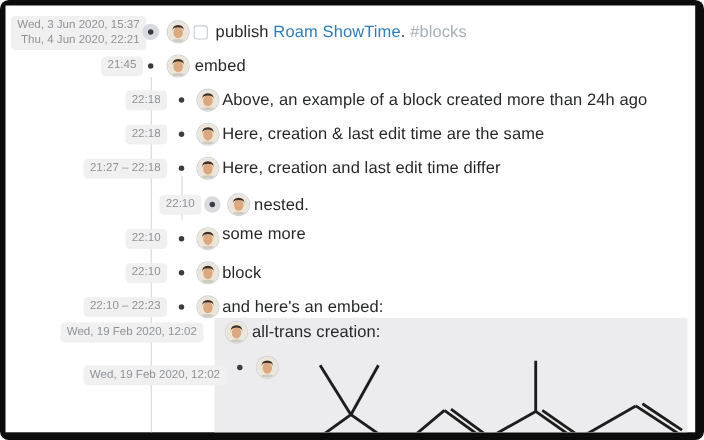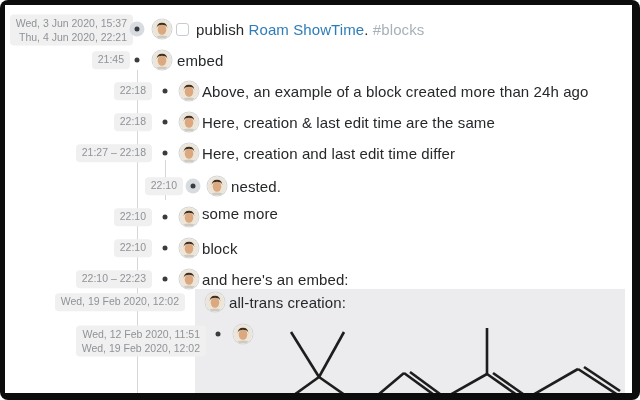--- a/index.html
+++ b/index.html
@@ -208,21 +208,20 @@
             <circle cx="9.5" cy="9.5" r="9.5" fill="#ece5d8"></circle>
             <ellipse cx="9.5" cy="10" rx="4.3" ry="5.2" fill="#dba87f"></ellipse>
             <path d="M4.2 9 Q4.2 3.2 9.5 3.2 Q14.8 3.2 14.8 9 Q14.8 6.6 12.6 5.8 Q9.5 4.7 6.4 5.8 Q4.2 6.6 4.2 9 Z" fill="#3a2f28"></path>
             <path d="M1.5 18 Q9.5 13.8 17.5 18 L17.5 19 L1.5 19 Z" fill="#cfc9be"></path>
           </svg>
         </div>
         <div class="btext" style="left: 229px; top: 302px;"><span>all-trans creation:</span></div>
       </div>
       <div>
         <div class="ts" style="right: 434px; top: 341px;">
-          <div>Wed, 12 Feb 2020, 11:51</div>
           <div>Wed, 19 Feb 2020, 12:02</div>
         </div>
         <div class="dot" style="left: 218px; top: 334px;"></div>
         <div class="avatar" style="left: 243px; top: 334px;">
           <svg viewBox="0 0 19 19">
             <circle cx="9.5" cy="9.5" r="9.5" fill="#ece5d8"></circle>
             <ellipse cx="9.5" cy="10" rx="4.3" ry="5.2" fill="#dba87f"></ellipse>
             <path d="M4.2 9 Q4.2 3.2 9.5 3.2 Q14.8 3.2 14.8 9 Q14.8 6.6 12.6 5.8 Q9.5 4.7 6.4 5.8 Q4.2 6.6 4.2 9 Z" fill="#3a2f28"></path>
             <path d="M1.5 18 Q9.5 13.8 17.5 18 L17.5 19 L1.5 19 Z" fill="#cfc9be"></path>
           </svg>

